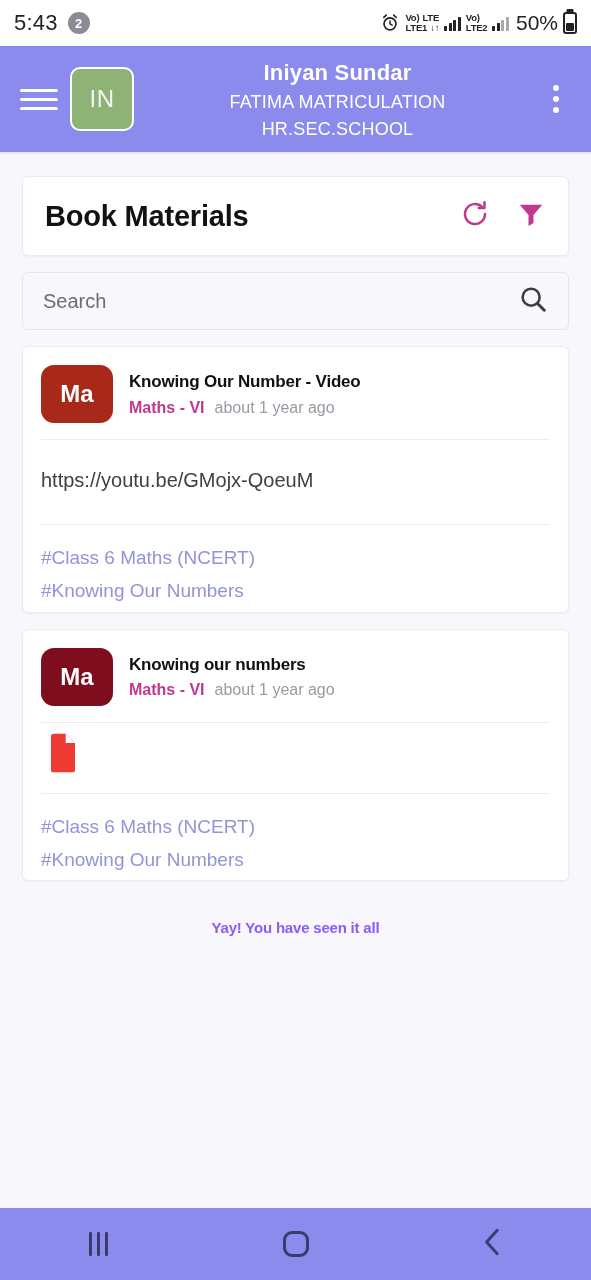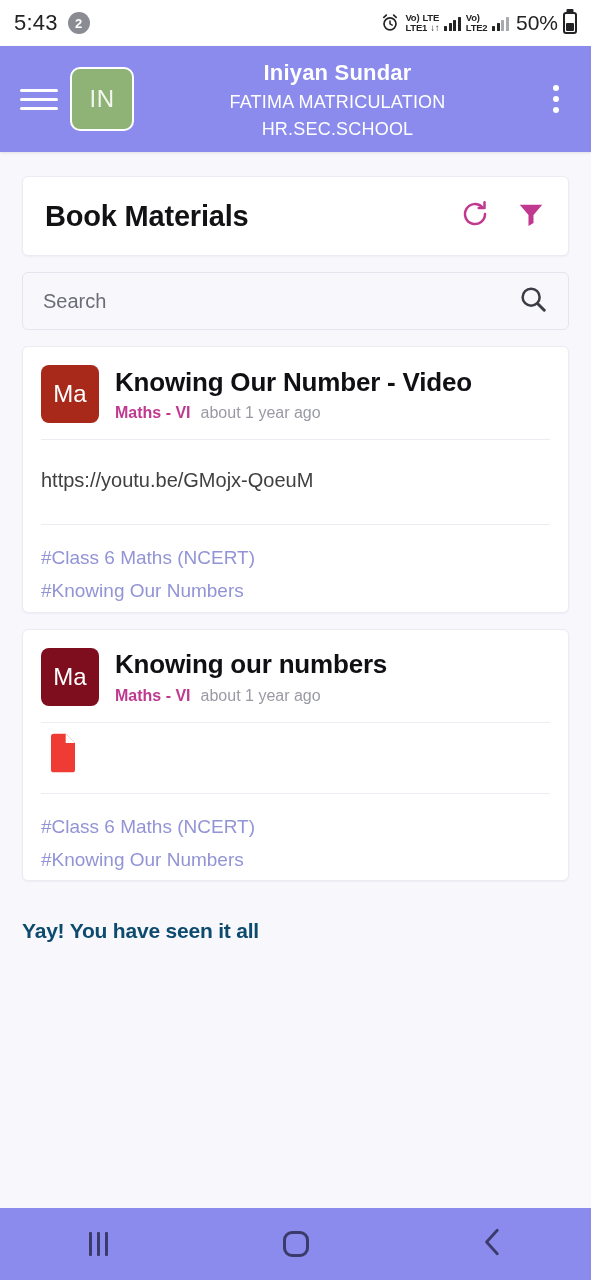--- a/index.html
+++ b/index.html
@@ -78,40 +78,40 @@
     height:58px; display:flex; align-items:center; padding:0 20px;
   }
   .search-input {
     flex:1; border:none; outline:none; background:transparent;
     font-family:"Liberation Sans", sans-serif; font-size:20px; color:#3c3c46;
   }
   .search-input::placeholder { color:#6c6c78; }
 
   .mat-head { display:flex; align-items:center; gap:16px; padding:18px 18px 16px 18px; }
   .subj-badge {
-    width:58px; height:58px; border-radius:8px; flex:0 0 auto;
+    width:72px; height:58px; border-radius:13px; flex:0 0 auto;
     display:flex; align-items:center; justify-content:center;
-    color:#fff; font-size:24px; font-weight:400;
+    color:#fff; font-size:24px; font-weight:700;
   }
   .mat-meta { min-width:0; }
-  .mat-title { font-size:26px; font-weight:700; color:#101014; letter-spacing:-.2px; line-height:1.3; }
+  .mat-title { font-size:17px; font-weight:700; color:#101014; letter-spacing:-.2px; line-height:1.3; }
   .mat-sub { margin-top:5px; font-size:16px; display:flex; align-items:baseline; gap:10px; }
   .mat-class { color:#c0398f; font-weight:700; }
   .mat-ago { color:#9a9aa4; font-weight:400; }
 
   .mat-divider { height:1px; background:#ececf2; margin:0 18px; }
 
   .mat-body { padding:26px 18px 30px 18px; min-height:70px; }
   .mat-link { font-size:20px; color:#404040; word-break:break-all; line-height:1.4; }
 
   .file-ico-wrap { padding:10px 0 16px 24px; }
   .tags { padding:16px 18px 4px 18px; }
   .tag { display:block; font-size:19px; color:#9294d6; line-height:1.75; }
 
-  .endnote { font-size:21px; font-weight:700; color:#0c4a6e; padding:22px 0 0 0; letter-spacing:-.2px; }
+  .endnote { text-align:center; font-size:15px; font-weight:700; color:#8b5cf6; padding:22px 0 0 0; letter-spacing:-.2px; }
 
   
   .navbar {
     flex:0 0 72px; background:#8a8bec;
     display:flex; align-items:center; justify-content:space-around;
   }
   .nav-btn { width:120px; height:100%; display:flex; align-items:center; justify-content:center; cursor:pointer; }
   .recents { display:flex; gap:5px; }
   .recents i { width:3px; height:24px; background:#3b3b6b; display:block; border-radius:1px; }
   .home-sq { width:26px; height:26px; border:3px solid #3b3b6b; border-radius:9px; }

